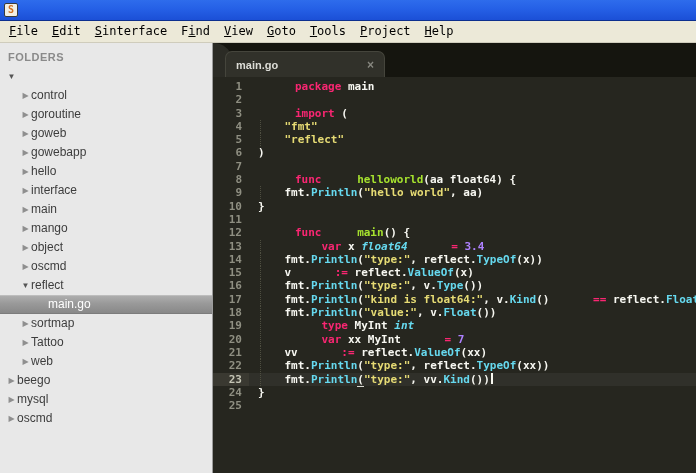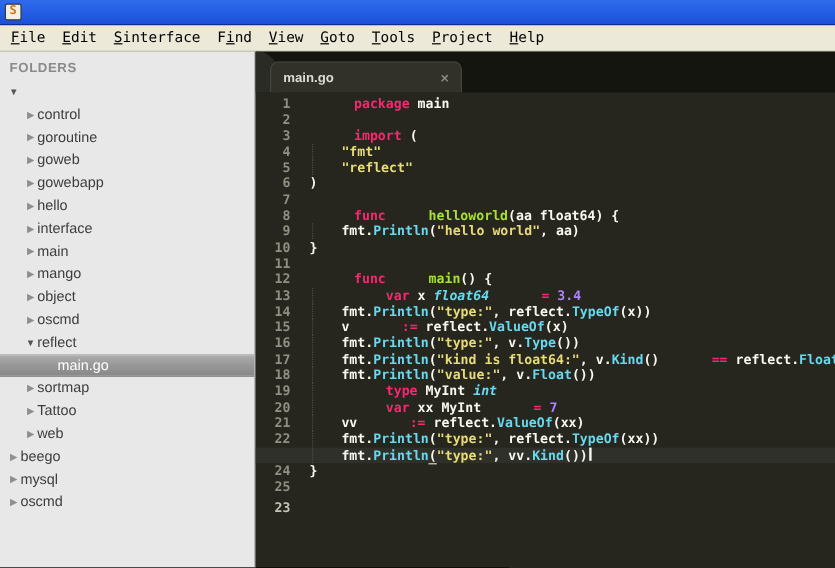--- a/index.html
+++ b/index.html
@@ -87,21 +87,21 @@
     font:bold 11px/13.3px "DejaVu Sans Mono", monospace;
     padding-top:3px; white-space:pre; position:relative;
   }
   .line { display:flex; height:13.3px; }
   .gut {
     width:36px; flex:0 0 auto; text-align:right; padding-right:7px;
     color:#8f8f82;
   }
   .src { padding-left:9px; color:#f8f8f2; }
   .line.current { background:#30302a; }
-  .line.current .gut { background:#3a3931; color:#c4c4b4;margin-top:44px; }
+  .line.current .gut { background:#3a3931; color:#c4c4b4; }
 
   .sg-k { color:#f92672;padding-left:37px; }
   .sg-f { color:#a6e22e;margin-left:29px; }
   .sg-t { color:#66d9ef; font-style:italic; }
   .sg-m { color:#66d9ef; }
   .sg-s { color:#e6db74; }
   .sg-n { color:#ae81ff; }
   .sg-p { color:#f8f8f2; }
   .sg-b { color:#f8f8f2; border-bottom:1px solid #d8d8d0; }
   .ind {

